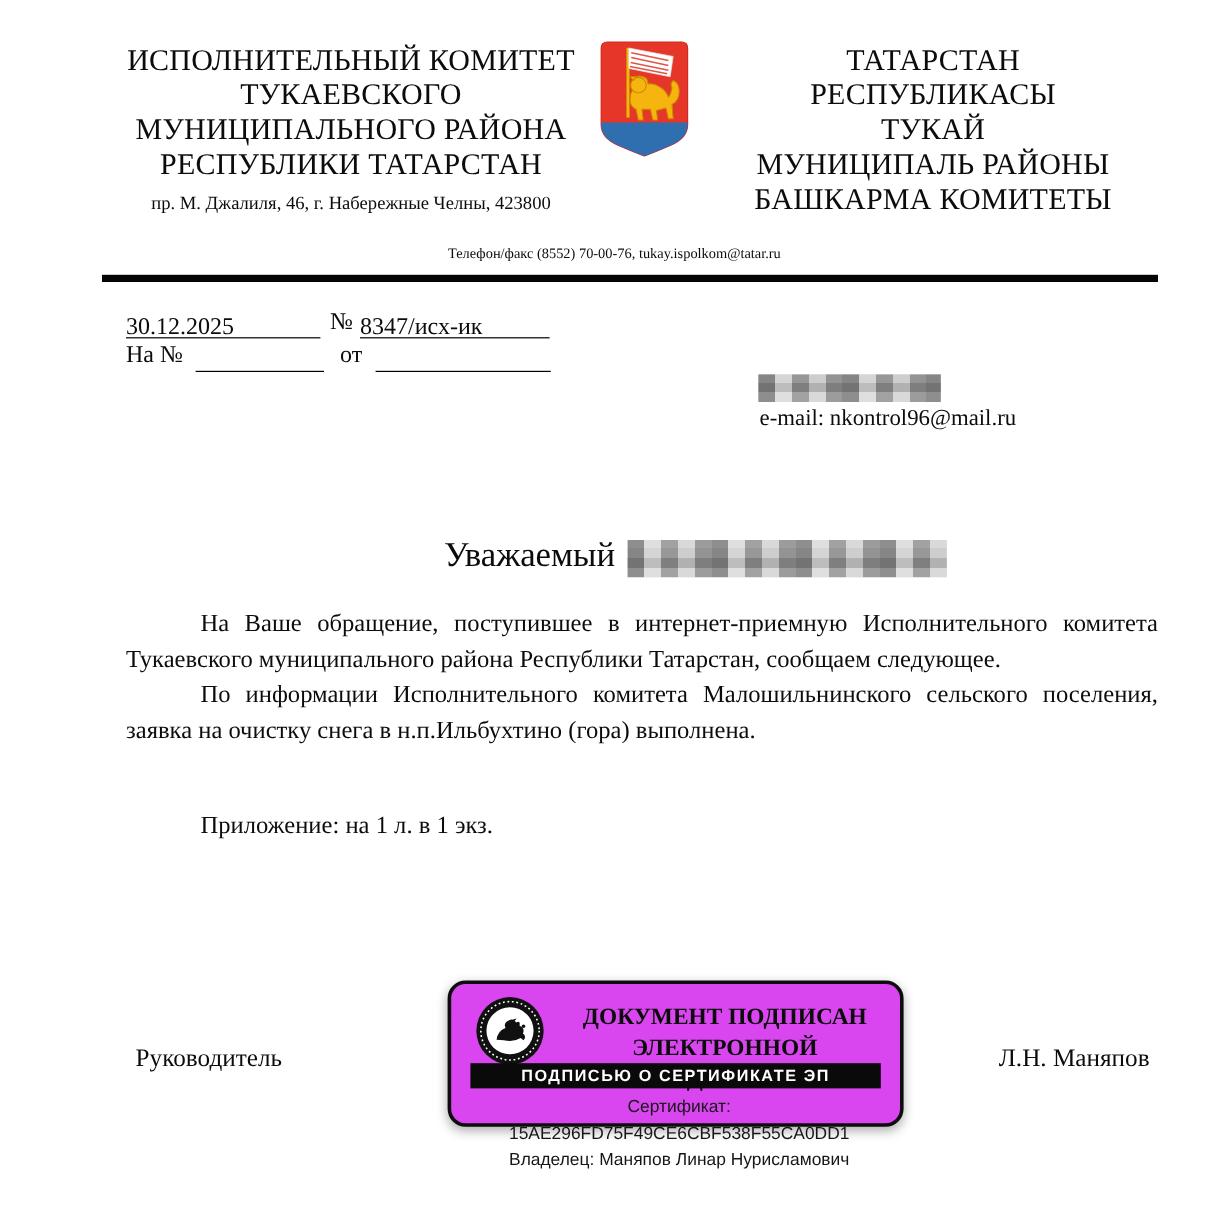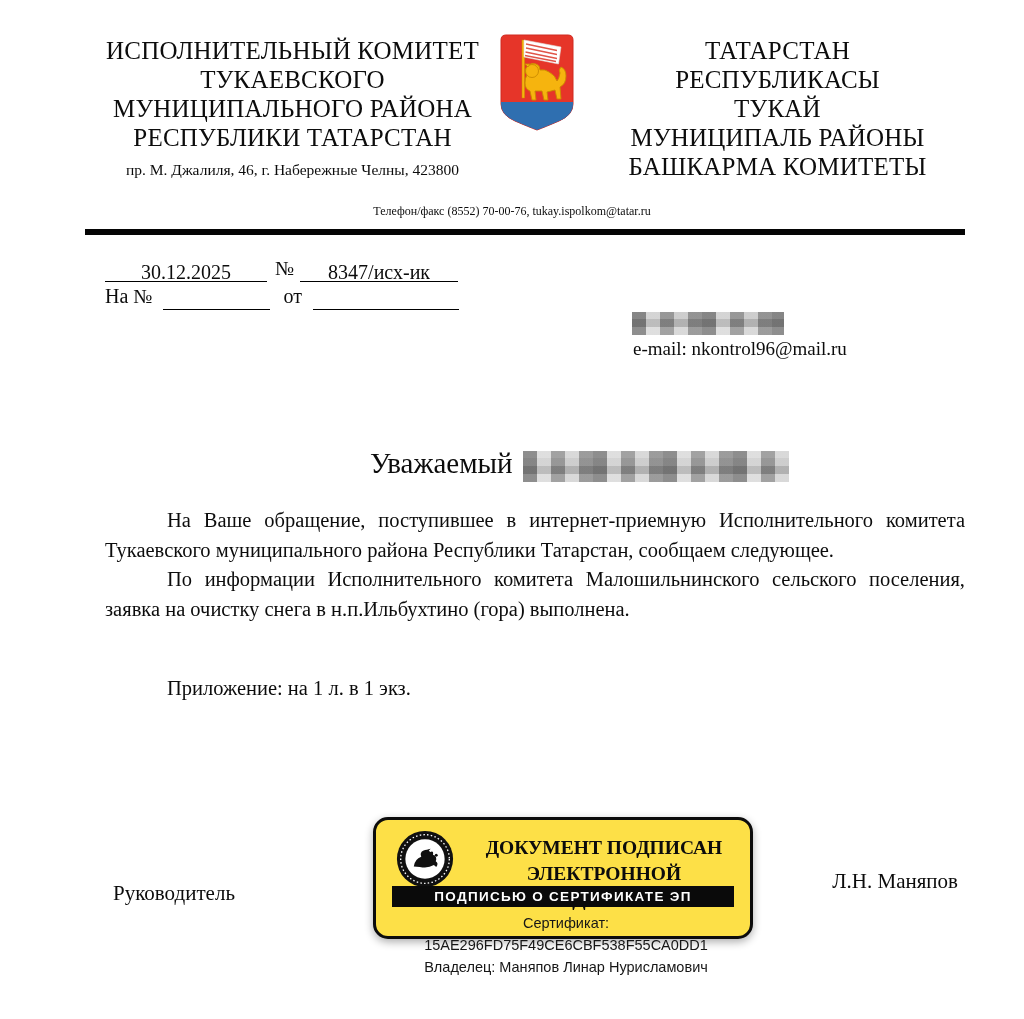--- a/index.html
+++ b/index.html
@@ -14,21 +14,21 @@
   .org-addr { font-size:15.5px; margin-top:9px; white-space:nowrap; }
 
   .emblem-wrap { left:497px; top:31px; width:80px; height:102px; }
 
   .contact-line { left:0; top:204px; width:1024px; text-align:center; font-size:12px; }
 
   .rule { left:85px; top:229px; width:880px; height:6px; background:#050505; }
 
   
   .ref { left:105px; top:254px; font-size:20px; line-height:28px; }
-  .u { display:inline-block; border-bottom:1px solid #000; text-align:center; height:24px; vertical-align:bottom; }
+  .u { display:inline-block; border-bottom:1px solid #000; text-align:left; height:24px; vertical-align:bottom; }
   .ref-row { white-space:nowrap; }
   .nsign { display:inline-block; margin:0 6px 0 8px; }
 
   
   .redact {
     background-color:#b8b8b8;
     background-image:
       repeating-linear-gradient(90deg, rgba(60,60,60,.45) 0 14px, rgba(255,255,255,.30) 14px 28px, rgba(40,40,40,.28) 28px 42px, rgba(255,255,255,.18) 42px 56px, rgba(70,70,70,.38) 56px 70px),
       repeating-linear-gradient(0deg, rgba(255,255,255,.35) 0 8px, rgba(90,90,90,.25) 8px 16px, rgba(255,255,255,.15) 16px 24px);
   }
@@ -37,27 +37,27 @@
 
   
   .salutation { left:370px; top:447px; font-size:29px; white-space:nowrap; }
   .salut-redact { display:inline-block; width:266px; height:31px; vertical-align:middle; margin-left:10px; }
 
   .body-text { left:105px; top:506px; width:860px; font-size:20.5px; line-height:29.5px; }
   .body-text p { text-indent:62px; text-align:justify; }
   .attachment { left:105px; top:677px; width:860px; font-size:20.5px; text-indent:62px; }
 
   
-  .sig-pos { left:113px; top:869px; font-size:21px;margin-top:12px; }
+  .sig-pos { left:113px; top:869px; font-size:21px; }
   .sig-name { right:66px; top:869px; font-size:21px; }
 
   
   .stamp {
     left:373px; top:817px; width:380px; height:122px;
-    border:3px solid #0c0c0c; border-radius:15px; background:#fde047;
+    border:3px solid #0c0c0c; border-radius:15px; background:#d946ef;
     box-shadow:0 3px 9px rgba(0,0,0,.32);
   }
   .stamp-emblem { position:absolute; left:20px; top:10px; width:58px; height:58px; }
   .stamp-title {
     position:absolute; left:92px; top:15px; width:272px; text-align:center;
     font-weight:bold; font-size:19.5px; line-height:26px;
   }
   .stamp-bar {
     position:absolute; left:16px; top:66px; width:342px; height:21px; background:#0a0a0a;
     color:#fff; font-family:"Liberation Sans","DejaVu Sans",sans-serif;

